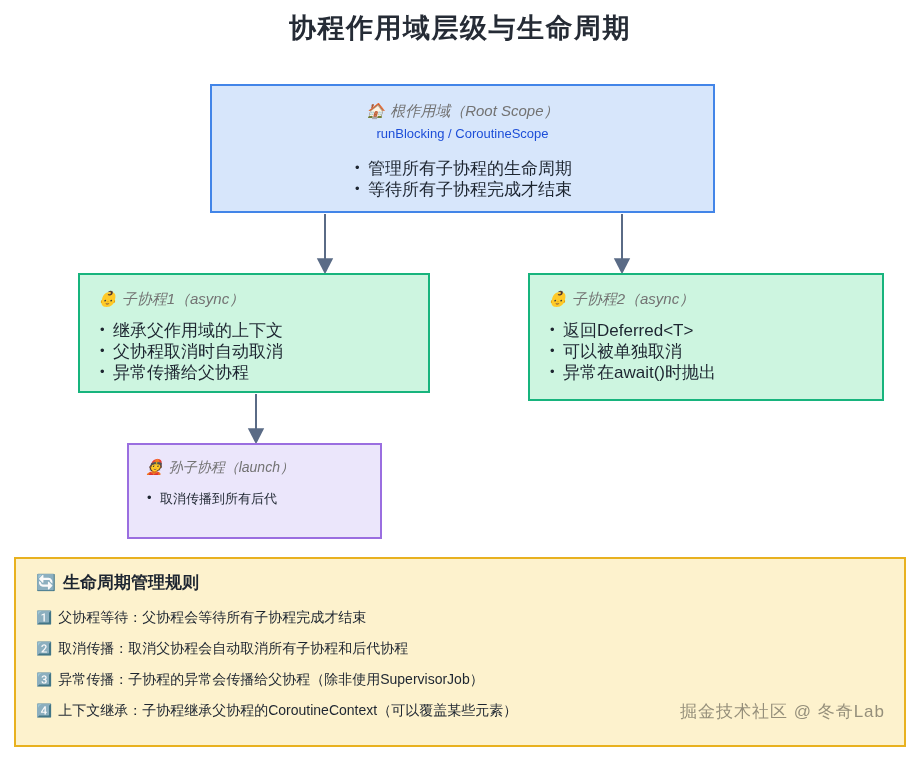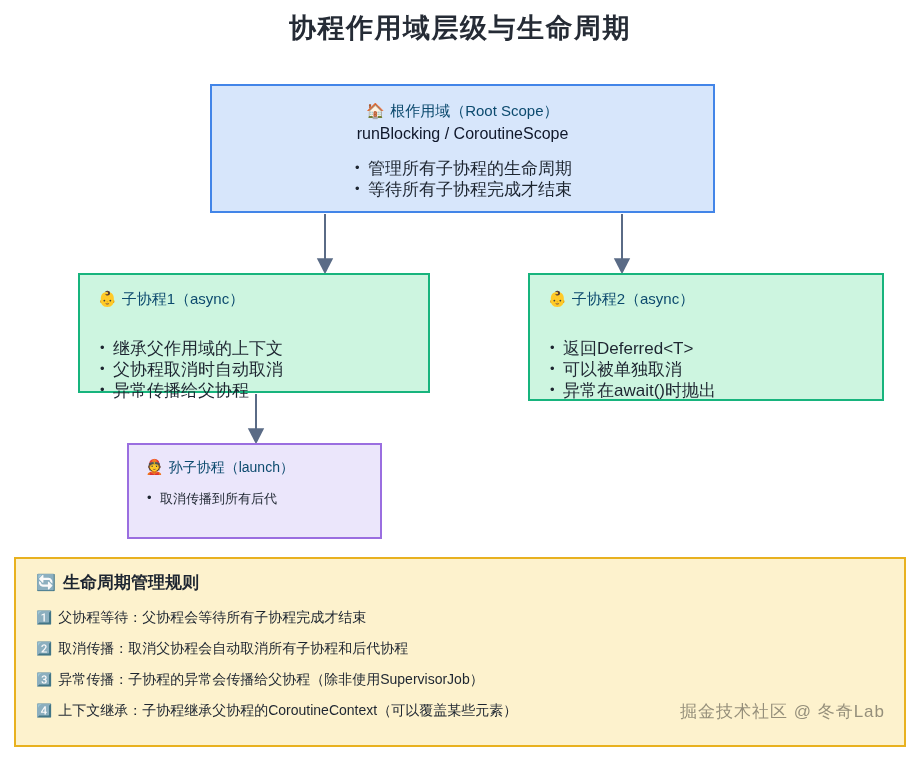--- a/index.html
+++ b/index.html
@@ -41,31 +41,32 @@
   .node {
     position: absolute;
     box-sizing: border-box;
     border-width: 2px;
     border-style: solid;
     padding: 14px 18px 12px 18px;
   }
   .node-head {
     font-size: 15px;
     line-height: 20px;
-    color: #0c4a6e;
-    white-space: nowrap;
+    color: #737373;
+    white-space: nowrap;
+    font-style: italic;
   }
   .node-head .emoji {
     font-size: 15px;
     margin-right: 5px;
   }
   .node-sub {
-    font-size: 16px;
+    font-size: 13px;
     line-height: 21px;
-    color: #0f172a;
+    color: #1d4ed8;
     margin-top: 2px;
   }
   .node-bullets {
     margin: 0;
     padding: 0;
     list-style: none;
   }
   .node-bullets li {
     font-size: 17px;
     line-height: 21px;
@@ -110,21 +111,21 @@
     top: 273px;
     width: 352px;
     height: 120px;
   }
   #node-child2 {
     left: 528px;
     top: 273px;
     width: 356px;
     height: 128px;
   }
-  .node-child .node-bullets { margin-top: 29px; }
+  .node-child .node-bullets { margin-top: 11px; }
 
   
   #node-grandchild {
     left: 127px;
     top: 443px;
     width: 255px;
     height: 96px;
     background: #ebe6fb;
     border-color: #9a6ee0;
     padding: 12px 16px;

